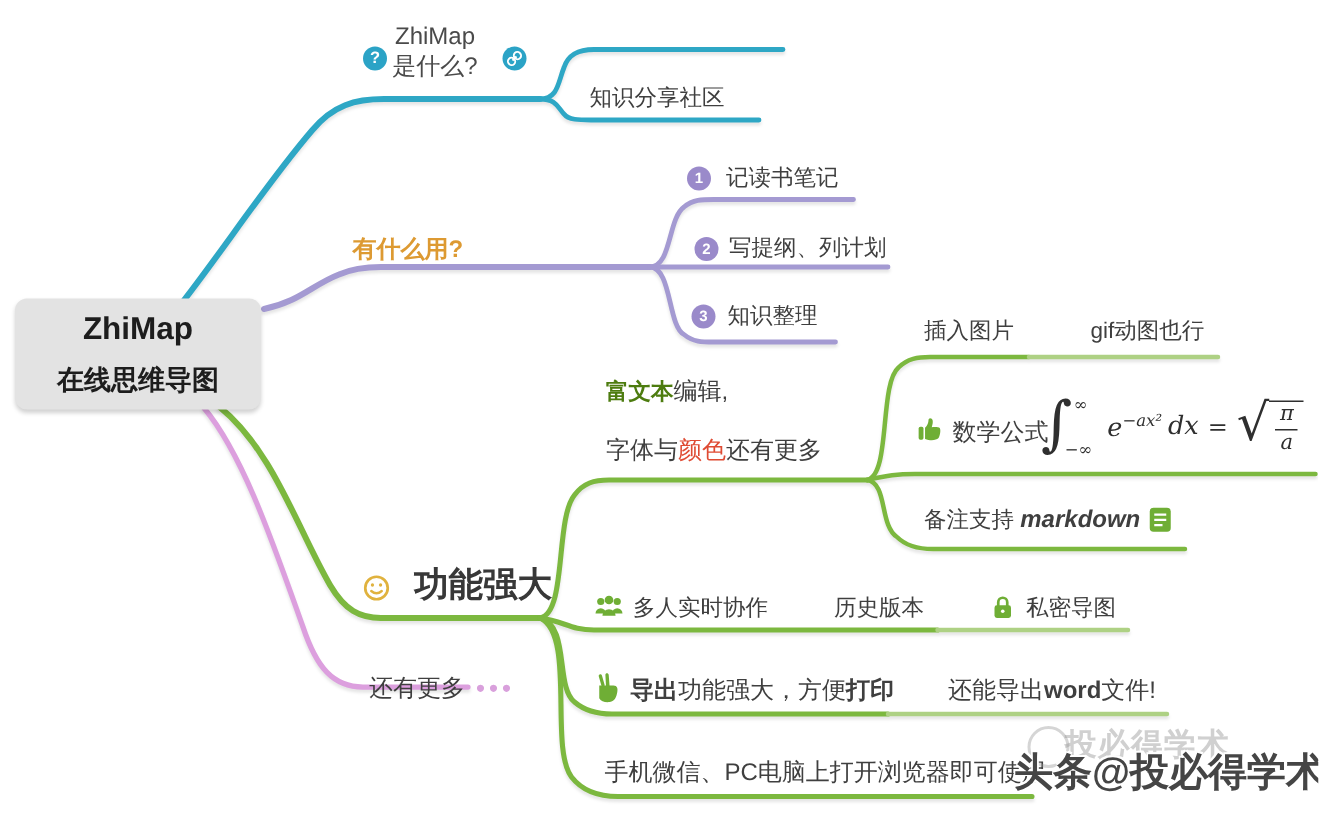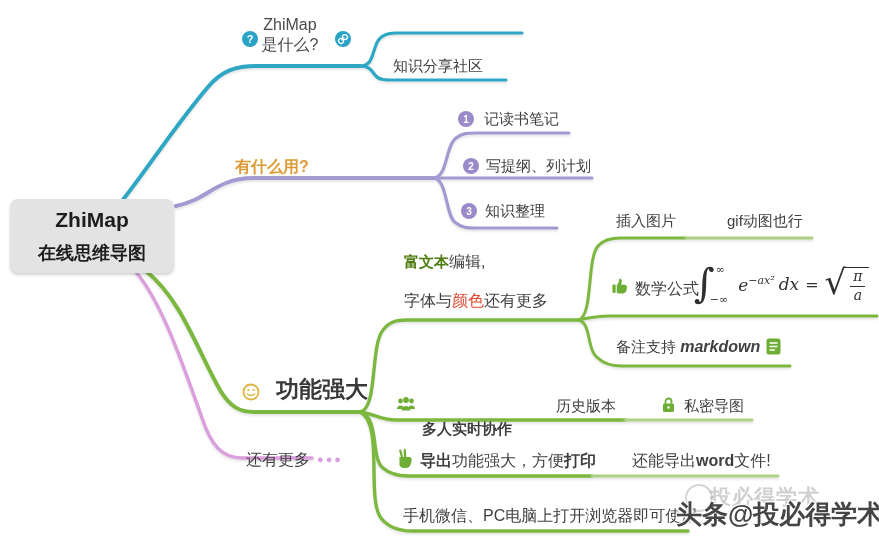--- a/index.html
+++ b/index.html
@@ -212,21 +212,21 @@
       <g fill="#6fae35">
         <circle cx="4.5" cy="5" r="2.4"></circle>
           <circle cx="15.5" cy="5" r="2.4"></circle>
         <path d="M1,13 a3.5,3.5 0 0 1 7,0 z"></path>
           <path d="M12,13 a3.5,3.5 0 0 1 7,0 z"></path>
         <circle cx="10" cy="4" r="2.9"></circle>
           <path d="M5.6,14.5 a4.4,4.4 0 0 1 8.8,0 z"></path>
       </g>
     </svg>
   </div>
-  <div class="node t15" style="left:422px;top:420px;font-weight:bold;">
+  <div class="node t15" style="left:422px;top:397px;">
     <span>多人实时协作</span>
   </div>
   <div class="node t15" style="left:556px;top:397px;">
     <span>历史版本</span>
   </div>
   <div class="icon-abs" style="left:661px;top:396px;">
     <svg width="15" height="17" viewBox="0 0 15 17">
       <path d="M4.5,8 V5.5 a3,3 0 0 1 6,0 V8" fill="none" stroke="#6fae35" stroke-width="1.8"></path>
       <rect x="2" y="7.5" width="11" height="8.5" rx="1.6" fill="#6fae35"></rect>
       <circle cx="7.5" cy="11.5" r="1.2" fill="#fff"></circle>

